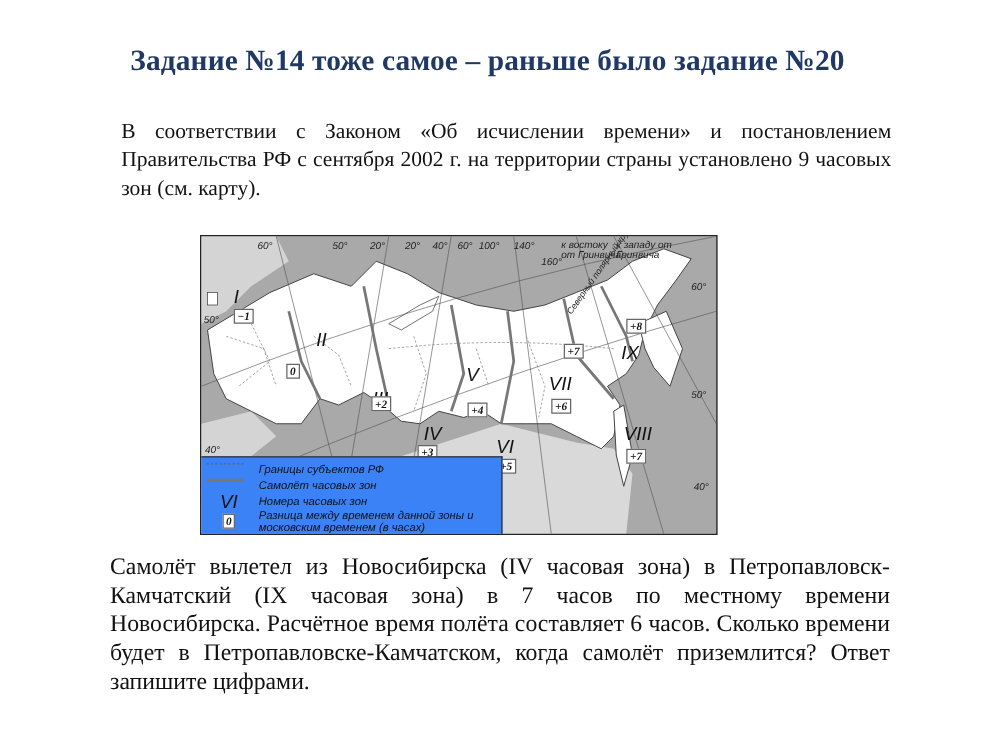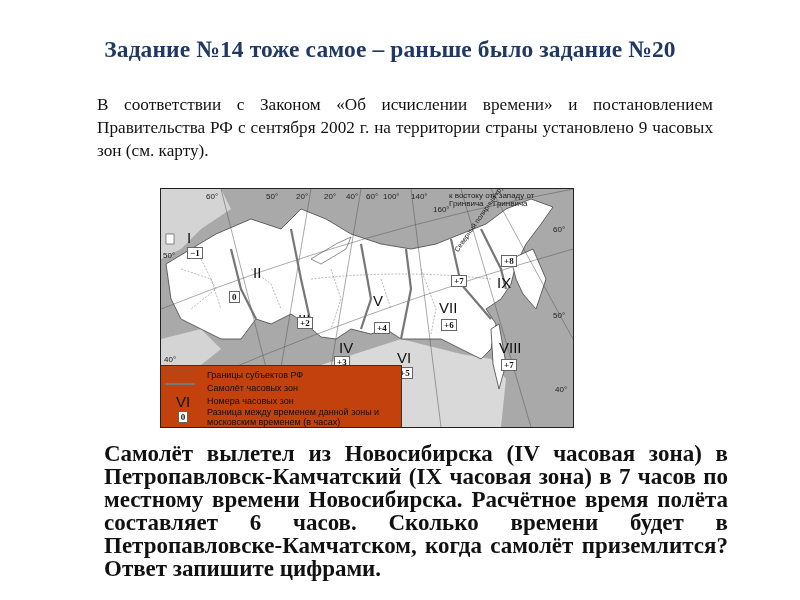--- a/index.html
+++ b/index.html
@@ -1,28 +1,28 @@
 <!DOCTYPE html>
 <html><head>
 <meta charset="utf-8">
 <style>
   html, body { margin:0; padding:0; }
   body { width:800px; height:600px; background:#ffffff; position:relative; overflow:hidden; font-family:"Liberation Serif", serif; }
   .title { position:absolute; left:0; width:780px; top:36px; text-align:center; font-weight:bold; font-size:23.5px; color:#1f3864; letter-spacing:0.1px; }
   .intro { position:absolute; left:97px; top:93px; width:616px; font-size:17.2px; line-height:23px; color:#111; text-align:justify; }
-  .map { position:absolute; left:160px; top:188px; width:412px; height:238px; border:1.5px solid #222; background:#a6a6a6; overflow:hidden; }
+  .map { position:absolute; left:160px; top:188px; width:412px; height:238px; border:1.5px solid #222; background:#a6a6a6; overflow:hidden;font-style:italic; }
   .map svg { position:absolute; left:0; top:0; }
   .zone-num { position:absolute; font-family:"Liberation Sans", sans-serif; font-size:15px; color:#111; }
   .zone-off { position:absolute; font-family:"Liberation Serif", serif; font-weight:bold; font-size:9px; color:#111; background:#fff; border:1px solid #666; padding:0 2px; line-height:10px; }
   .deg { position:absolute; font-family:"Liberation Sans", sans-serif; font-size:8px; color:#222; }
-  .legend { position:absolute; left:0; top:176px; width:240px; height:62px; background:#c2410c; border-top:1.5px solid #333; border-right:1.5px solid #333; font-family:"Liberation Sans", sans-serif; font-size:9px; color:#111; }
+  .legend { position:absolute; left:0; top:176px; width:240px; height:62px; background:#3b82f6; border-top:1.5px solid #333; border-right:1.5px solid #333; font-family:"Liberation Sans", sans-serif; font-size:9px; color:#111; }
   .legend .row { position:absolute; left:4px; height:12px; display:flex; align-items:center; }
   .legend .sym { width:36px; display:flex; justify-content:center; align-items:center; }
   .legend .txt { padding-left:6px; line-height:10px; }
-  .question { position:absolute; left:104px; top:442px; width:624px; font-size:23px; line-height:23px; color:#111; text-align:justify;font-weight:bold; }
+  .question { position:absolute; left:88px; top:442px; width:624px; font-size:19px; line-height:23px; color:#111; text-align:justify; }
 </style>
 </head>
 <body>
 
 <div class="title">Задание №14 тоже самое – раньше было задание №20</div>
 
 <div class="intro">В соответствии с Законом «Об исчислении времени» и постановлением Правительства РФ с сентября 2002 г. на территории страны установлено 9 часовых зон (см. карту).</div>
 
 <div class="map">
   <svg width="412" height="238" viewBox="0 0 412 238">

